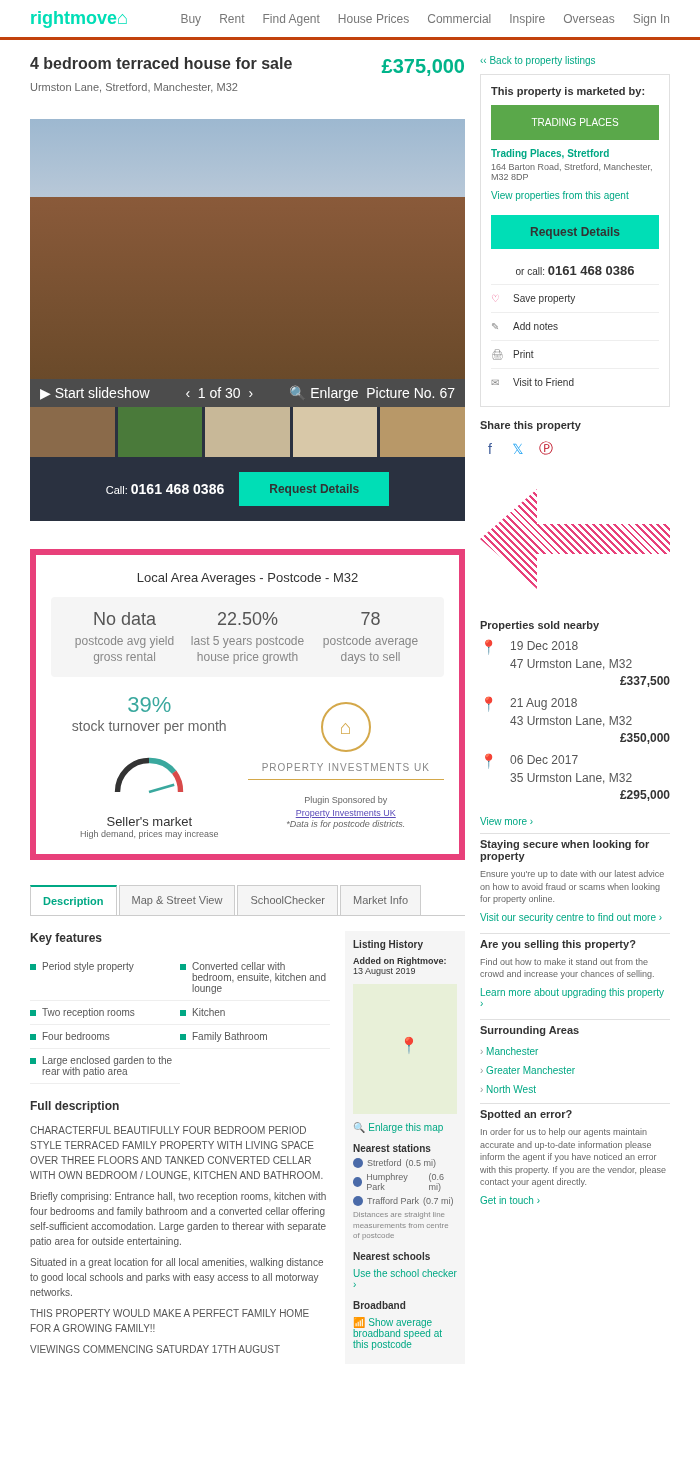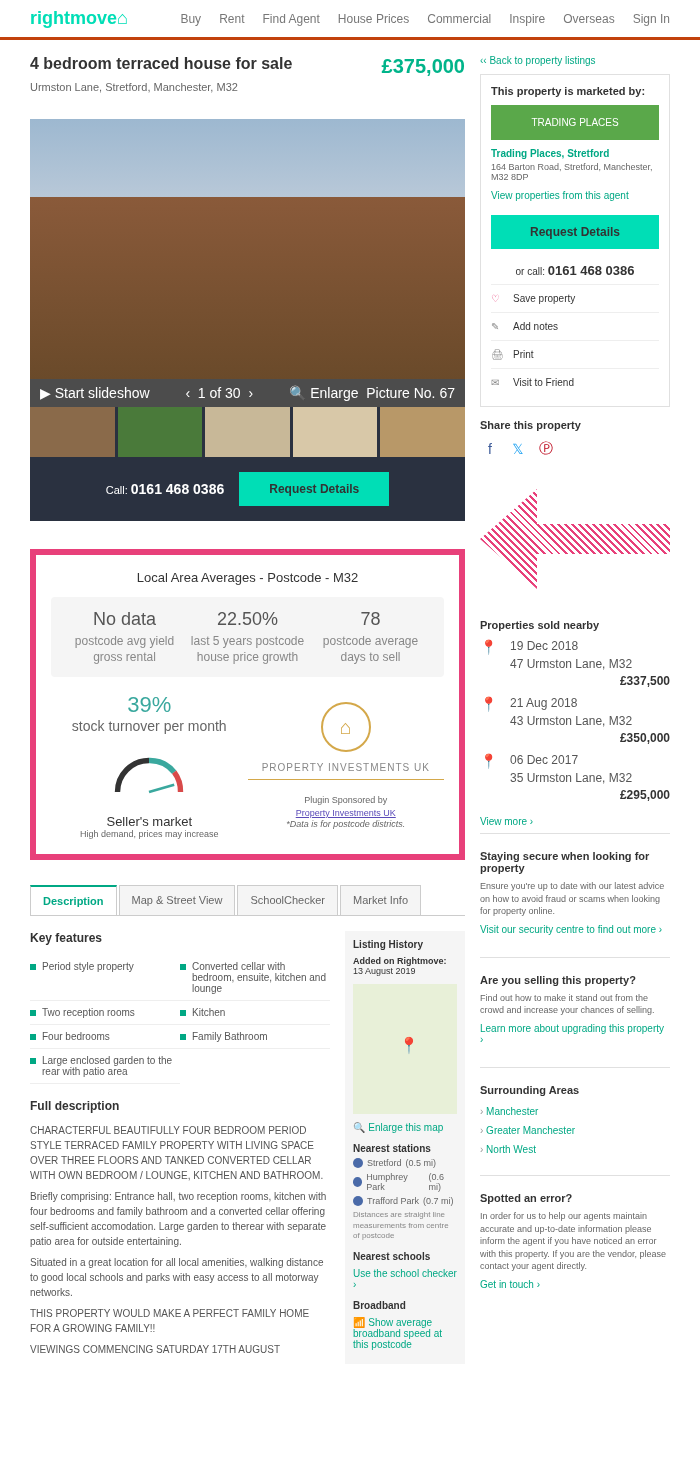--- a/index.html
+++ b/index.html
@@ -83,21 +83,21 @@
 .share-icons{display:flex;gap:8px;margin-top:6px}
 .share-icon{width:20px;height:20px;display:flex;align-items:center;justify-content:center;font-size:14px}
 .fb{color:#3b5998}.tw{color:#1da1f2}.pin{color:#bd081c}
 .arrow-graphic{height:100px;margin:30px 0;position:relative;overflow:hidden}
 .arrow-graphic::before{content:'';position:absolute;inset:0;background:repeating-linear-gradient(45deg,#e8407a,#e8407a 2px,#fff 2px,#fff 5px);clip-path:polygon(30% 35%,100% 35%,100% 65%,30% 65%,30% 100%,0 50%,30% 0)}
 .sold-date{color:#555;margin-left:30px;margin-bottom:4px}
 .sold-addr{color:#555;margin-left:30px}
 .sold-price{text-align:right;font-weight:bold;color:#333;margin-top:3px}
 .sold-pin{position:absolute;left:0;color:#666;font-size:14px}
 .sold-wrap{position:relative;padding-bottom:8px}
-.info-card{border-top:1px solid #e0e0e0;padding:16px 0}
+.info-card{border-top:1px solid #e0e0e0;padding:4px 0}
 .info-title{font-size:11px;font-weight:bold;margin-bottom:6px}
 .info-text{font-size:9px;color:#666;line-height:1.4;margin-bottom:6px}
 .area-link{color:#00a884;font-size:10px;padding:4px 0;display:block}
 .area-link::before{content:'› ';color:#999}
 </style>
 </head>
 <body>
 
 <div class="header">
   <div class="logo"><span>rightmove</span><span>⌂</span></div>

